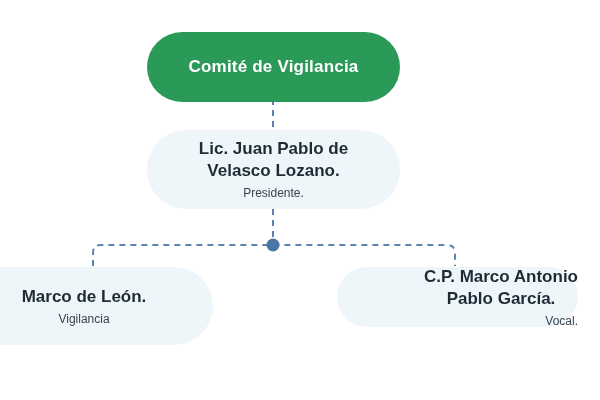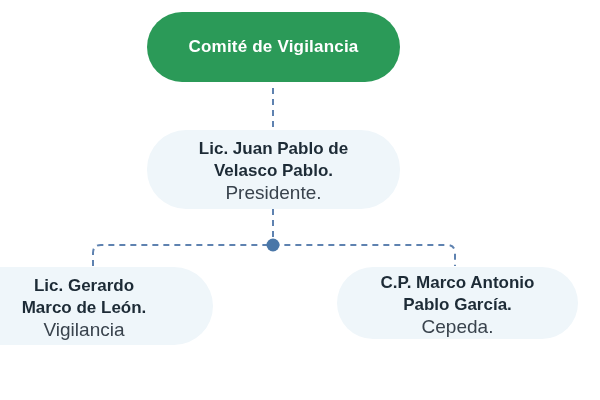--- a/index.html
+++ b/index.html
@@ -11,44 +11,44 @@
   }
   .stage { position: absolute; left: 0; top: 0; width: 600px; height: 400px; }
 
   .node {
     position: absolute; box-sizing: border-box;
     display: flex; flex-direction: column;
     align-items: center; justify-content: center;
     text-align: center;
   }
   .root-node {
-    left: 147px; top: 12px; width: 253px; height: 70px;
+    left: 147px; top: 32px; width: 253px; height: 70px;
     border-radius: 35px;
     background: var(--root-bg, #2b9a58);
   }
   .root-title {
     color: var(--root-text, #ffffff);
     font-size: 17px; font-weight: 700; letter-spacing: 0.2px;
   }
   .member-node {
     background: var(--node-bg, #eff6fa);
     border-radius: 39px;
   }
   .president-node { left: 147px; top: 130px; width: 253px; height: 79px; }
   .member-left    { left: -45px; top: 267px; width: 258px; height: 78px; }
-  .member-right   { left: 337px; top: 267px; width: 241px; height: 72px; }
+  .member-right   { left: 337px; top: 267px; width: 241px; height: 60px; align-items: flex-end; }
 
   .name {
     font-size: 17px; font-weight: 700;
     color: var(--name-text, #1d2b36);
     line-height: 22px;
   }
   .name span { display: block; }
   .role {
-    font-size: 19px;
+    font-size: 12px;
     color: var(--role-text, #39434d);
     line-height: 16px; margin-top: 3px;
   }
 
   svg.connectors { position: absolute; left: 0; top: 0; pointer-events: none; }
   .connector-path {
     fill: none;
     stroke: var(--connector, #5e82b0);
     stroke-width: 2;
     stroke-dasharray: 6 5;
@@ -68,34 +68,33 @@
     <circle class="junction" cx="273" cy="245" r="6.5"></circle>
   </svg>
 
   <div class="node root-node">
     <div class="root-title">Comité de Vigilancia</div>
   </div>
 
   <div class="node member-node president-node">
     <div class="name">
       <span>Lic. Juan Pablo de</span>
-      <span>Velasco Pablo.</span>
+      <span>Velasco Lozano.</span>
     </div>
     <div class="role">Presidente.</div>
   </div>
 
   <div class="node member-node member-left">
     <div class="name">
-      <span>Lic. Gerardo</span>
       <span>Marco de León.</span>
     </div>
     <div class="role">Vigilancia</div>
   </div>
 
   <div class="node member-node member-right">
     <div class="name">
       <span>C.P. Marco Antonio</span>
       <span>Pablo García.</span>
     </div>
-    <div class="role">Cepeda.</div>
+    <div class="role">Vocal.</div>
   </div>
 
 </div>
 
 </body></html>

